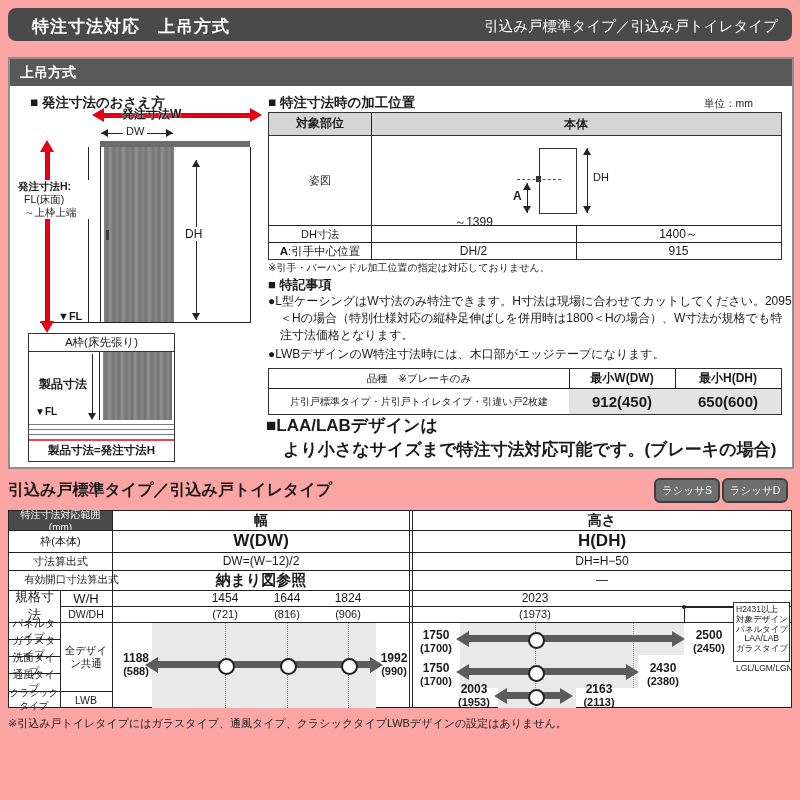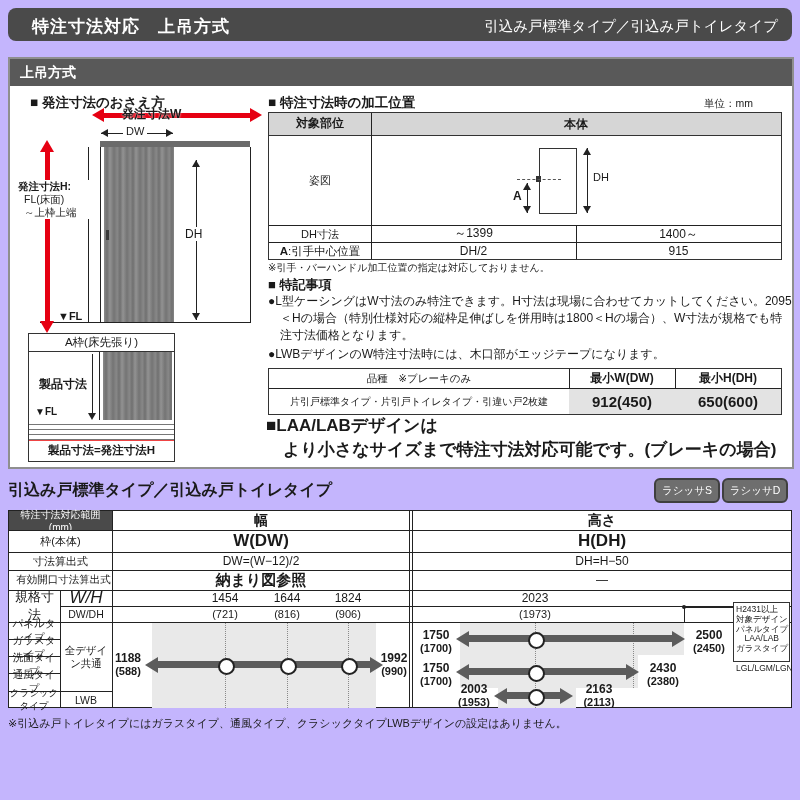--- a/index.html
+++ b/index.html
@@ -1,16 +1,16 @@
 <!DOCTYPE html>
 <html><head>
 <meta charset="utf-8">
 <style>
   html,body{margin:0;padding:0;background:#fff;}
-  #root{position:relative;width:800px;height:800px;background:#c4b5fd;overflow:hidden;
+  #root{position:relative;width:800px;height:800px;background:#fca5a5;overflow:hidden;
         font-family:"Liberation Sans","DejaVu Sans",sans-serif;color:#1a1a1a;}
   .abs{position:absolute;}
   .ctr{display:flex;align-items:center;justify-content:center;text-align:center;}
   .b{font-weight:bold;}
   .line{position:absolute;background:#222;}
   .tri{position:absolute;width:0;height:0;}
   
   .r-left{border-top:7px solid transparent;border-bottom:7px solid transparent;border-right:12px solid #e60012;}
   .r-right{border-top:7px solid transparent;border-bottom:7px solid transparent;border-left:12px solid #e60012;}
   .r-up{border-left:7px solid transparent;border-right:7px solid transparent;border-bottom:12px solid #e60012;}
@@ -122,21 +122,21 @@
     <span class="abs" style="left:324px;top:58px;font-size:11px;">DH</span>
     <div class="abs" style="left:267px;top:63px;width:5px;height:6px;background:#333;"></div>
     <div class="abs" style="left:248px;top:66px;width:44px;height:0;border-top:1px dashed #555;"></div>
     <div class="line" style="left:258px;top:70px;width:1px;height:30px;"></div>
     <div class="tri d-up" style="left:254px;top:70px;"></div>
     <div class="tri d-down" style="left:254px;top:93px;"></div>
     <span class="abs b" style="left:244px;top:76px;font-size:12px;background:#fff;">A</span>
 
     <div class="line" style="left:0;top:112px;width:512px;height:1px;"></div>
     <div class="ctr" style="position:absolute;left:0;top:113px;width:102px;height:16px;font-size:11px;">DH寸法</div>
-    <div class="ctr" style="position:absolute;left:102px;top:112px;width:205px;height:16px;font-size:12px;text-align:center;">～1399</div>
+    <div class="ctr" style="position:absolute;left:102px;top:101px;width:205px;height:16px;font-size:12px;text-align:center;">～1399</div>
     <div class="ctr" style="position:absolute;left:307px;top:113px;width:205px;height:16px;font-size:12px;">1400～</div>
 
     <div class="line" style="left:0;top:129px;width:512px;height:1px;"></div>
     <div class="ctr" style="position:absolute;left:0;top:130px;width:102px;height:16px;font-size:11.5px;">
       <span class="b">A</span>
         <span>:引手中心位置</span>
     </div>
     <div class="ctr" style="position:absolute;left:102px;top:130px;width:205px;height:16px;font-size:12px;">DH/2</div>
     <div class="ctr" style="position:absolute;left:307px;top:130px;width:205px;height:16px;font-size:12px;">915</div>
     <div class="line" style="left:307px;top:112px;width:1px;height:34px;"></div>
@@ -179,26 +179,26 @@
   <div class="ctr b" style="position:absolute;left:413px;top:511px;width:378px;height:19px;font-size:14px;">高さ</div>
 
   <div class="ctr" style="position:absolute;left:9px;top:530px;width:103px;height:22px;font-size:11px;">枠(本体)</div>
   <div class="ctr b" style="position:absolute;left:112px;top:530px;width:298px;height:22px;font-size:17px;">W(DW)</div>
   <div class="ctr b" style="position:absolute;left:413px;top:530px;width:378px;height:22px;font-size:17px;">H(DH)</div>
 
   <div class="ctr" style="position:absolute;left:9px;top:552px;width:103px;height:18px;font-size:11px;">寸法算出式</div>
   <div class="ctr" style="position:absolute;left:112px;top:552px;width:298px;height:18px;font-size:12px;">DW=(W−12)/2</div>
   <div class="ctr" style="position:absolute;left:413px;top:552px;width:378px;height:18px;font-size:12px;">DH=H−50</div>
 
-  <div class="ctr" style="position:absolute;left:12px;top:570px;width:103px;height:20px;font-size:10.5px;">有効開口寸法算出式</div>
+  <div class="ctr" style="position:absolute;left:20px;top:570px;width:103px;height:20px;font-size:10.5px;">有効開口寸法算出式</div>
   <div class="ctr b" style="position:absolute;left:112px;top:570px;width:298px;height:20px;font-size:15px;">納まり図参照</div>
   <div class="ctr" style="position:absolute;left:413px;top:570px;width:378px;height:20px;font-size:12px;">―</div>
 
   <div class="ctr" style="position:absolute;left:9px;top:590px;width:51px;height:32px;font-size:13px;">規格寸法</div>
-  <div class="ctr" style="position:absolute;left:60px;top:590px;width:52px;height:16px;font-size:17px;font-style:italic;">W/H</div>
+  <div class="ctr" style="position:absolute;left:60px;top:590px;width:52px;height:16px;font-size:13px;">W/H</div>
   <div class="ctr" style="position:absolute;left:60px;top:606px;width:52px;height:16px;font-size:10.5px;">DW/DH</div>
   <div class="ctr" style="position:absolute;left:195px;top:590px;width:60px;height:16px;font-size:12px;">1454</div>
   <div class="ctr" style="position:absolute;left:257px;top:590px;width:60px;height:16px;font-size:12px;">1644</div>
   <div class="ctr" style="position:absolute;left:318px;top:590px;width:60px;height:16px;font-size:12px;">1824</div>
   <div class="ctr" style="position:absolute;left:195px;top:606px;width:60px;height:16px;font-size:11px;">(721)</div>
   <div class="ctr" style="position:absolute;left:257px;top:606px;width:60px;height:16px;font-size:11px;">(816)</div>
   <div class="ctr" style="position:absolute;left:318px;top:606px;width:60px;height:16px;font-size:11px;">(906)</div>
   <div class="ctr" style="position:absolute;left:495px;top:590px;width:80px;height:16px;font-size:12px;">2023</div>
   <div class="ctr" style="position:absolute;left:495px;top:606px;width:80px;height:16px;font-size:11px;">(1973)</div>
 
@@ -207,21 +207,21 @@
   <div class="typelbl" style="top:656px;height:17px;">洗面タイプ</div>
   <div class="typelbl" style="top:673px;height:18px;">通風タイプ</div>
   <div class="typelbl" style="top:691px;height:17px;font-size:9.5px;">クラシックタイプ</div>
   <div class="ctr" style="position:absolute;left:60px;top:622px;width:52px;height:69px;font-size:10.5px;line-height:13px;">全デザイン共通</div>
   <div class="ctr" style="position:absolute;left:60px;top:691px;width:52px;height:17px;font-size:10.5px;">LWB</div>
 
   <div class="abs shade" style="left:152px;top:622px;width:224px;height:86px;"></div>
   <div class="dotted" style="left:225px;top:622px;height:86px;z-index:2;"></div>
   <div class="dotted" style="left:287px;top:622px;height:86px;z-index:2;"></div>
   <div class="dotted" style="left:348px;top:622px;height:86px;z-index:2;"></div>
-  <div class="rng" style="left:108px;top:652px;width:40px;">
+  <div class="rng" style="left:116px;top:652px;width:40px;">
     <span>1188</span><br><small>(588)</small>
   </div>
   <div class="shaft" style="left:157px;top:661px;width:213px;"></div>
   <div class="tri g-left" style="left:145px;top:657px;z-index:3;"></div>
   <div class="tri g-right" style="left:370px;top:657px;z-index:3;"></div>
   <div class="circle" style="left:218px;top:658px;"></div>
   <div class="circle" style="left:280px;top:658px;"></div>
   <div class="circle" style="left:341px;top:658px;"></div>
   <div class="rng" style="left:377px;top:652px;width:34px;">
     <span>1992</span><br><small>(990)</small>

